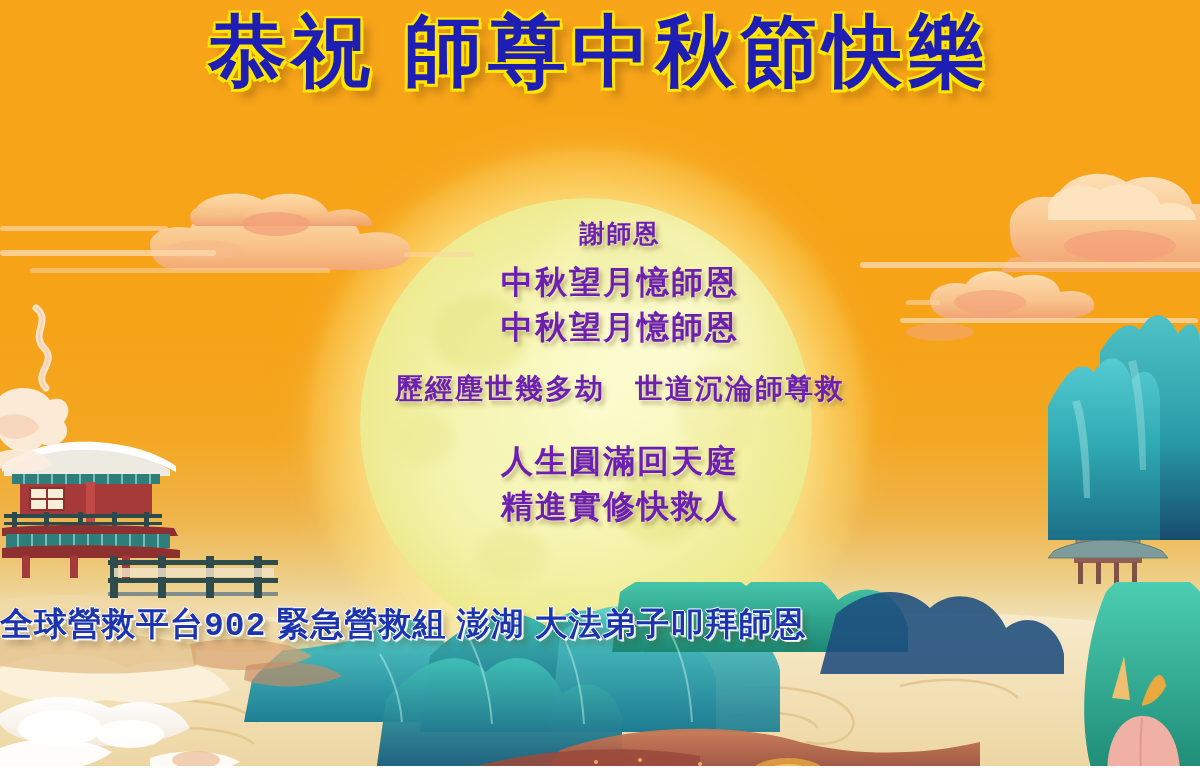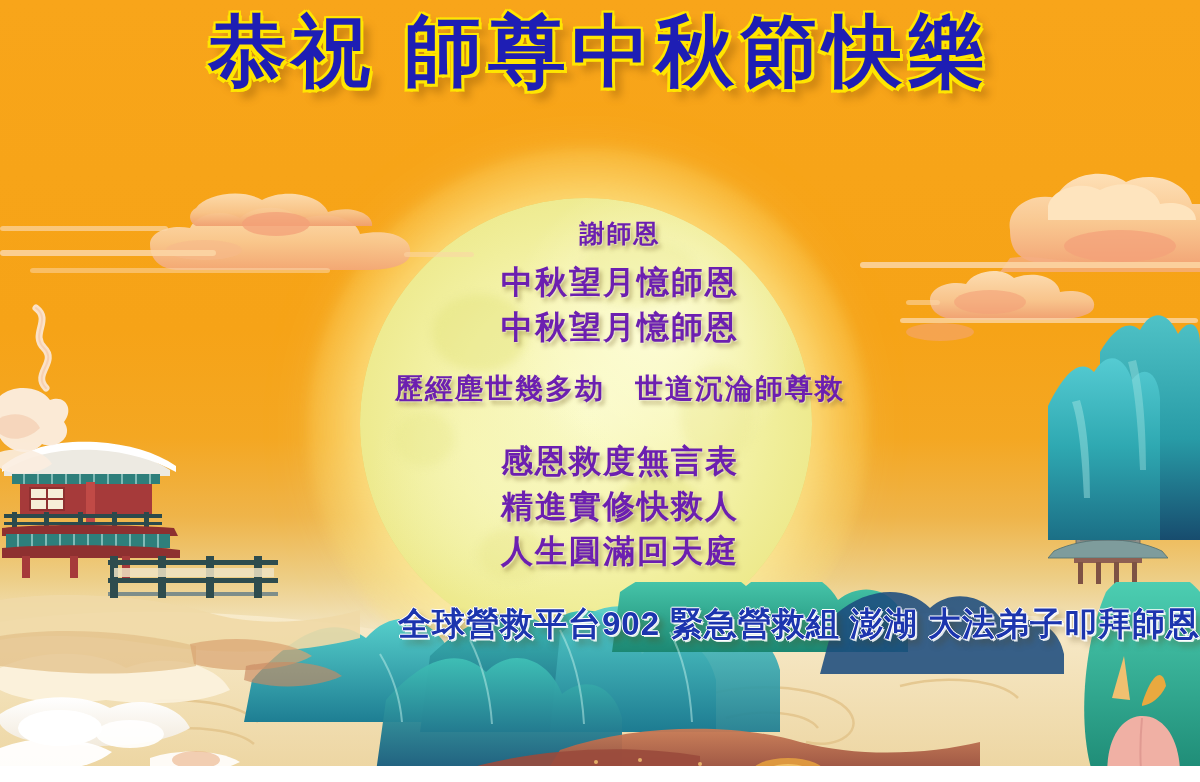--- a/index.html
+++ b/index.html
@@ -120,23 +120,23 @@
   .pline.sz-sm  { font-size: 25px; line-height: 40px; }
   .pline.sz-md  { font-size: 32px; line-height: 45px; }
   .pline.sz-cpl { font-size: 28px; line-height: 53px; }
   .pline .wide  { display: inline-block; width: 30px; }
   .sp1 { height: 6px; }
   .sp2 { height: 12px; }
 
   #signature {
     position: absolute;
     left: 0; right: 0; top: 602px;
-    text-align: right;
+    text-align: left;
     z-index: 45;
-    font-family: Liberation Sans, sans-serif;
+    font-family: Liberation Mono, monospace;
     font-size: 33px;
     font-weight: 700;
     letter-spacing: 1px;
     color: #1C35AE;
     white-space: nowrap;
     text-shadow:
       1px 0 0 #FFFFFF, -1px 0 0 #FFFFFF, 0 1px 0 #FFFFFF, 0 -1px 0 #FFFFFF,
       2px 2px 0 rgba(255,255,255,0.85),
       5px 6px 6px rgba(80,60,10,0.40);
   }
@@ -474,23 +474,22 @@
 
   <div id="poem">
     <div class="pline sz-sm">謝師恩</div>
     <div class="sp1"></div>
     <div class="pline sz-md">中秋望月憶師恩</div>
     <div class="pline sz-md">中秋望月憶師恩</div>
     <div class="sp2"></div>
     <div class="pline sz-cpl"><span>歷經塵世幾多劫</span><span class="wide"></span><span>世道沉淪師尊救</span></div>
     <div class="sp2"></div>
     <div class="sp2"></div>
-    <div class="pline sz-md">感恩救度無言表</div>
+    <div class="pline sz-md">人生圓滿回天庭</div>
     <div class="pline sz-md">精進實修快救人</div>
-    <div class="pline sz-md">人生圓滿回天庭</div>
   </div>
 
   <div id="signature">
     <span>全球營救平台902</span><span class="sgap"></span><span>緊急營救組</span><span class="sgap"></span><span>澎湖</span><span class="sgap"></span><span>大法弟子叩拜師恩</span>
   </div>
 
   <div id="bottom-white"></div>
 </div>
 
 </body></html>

